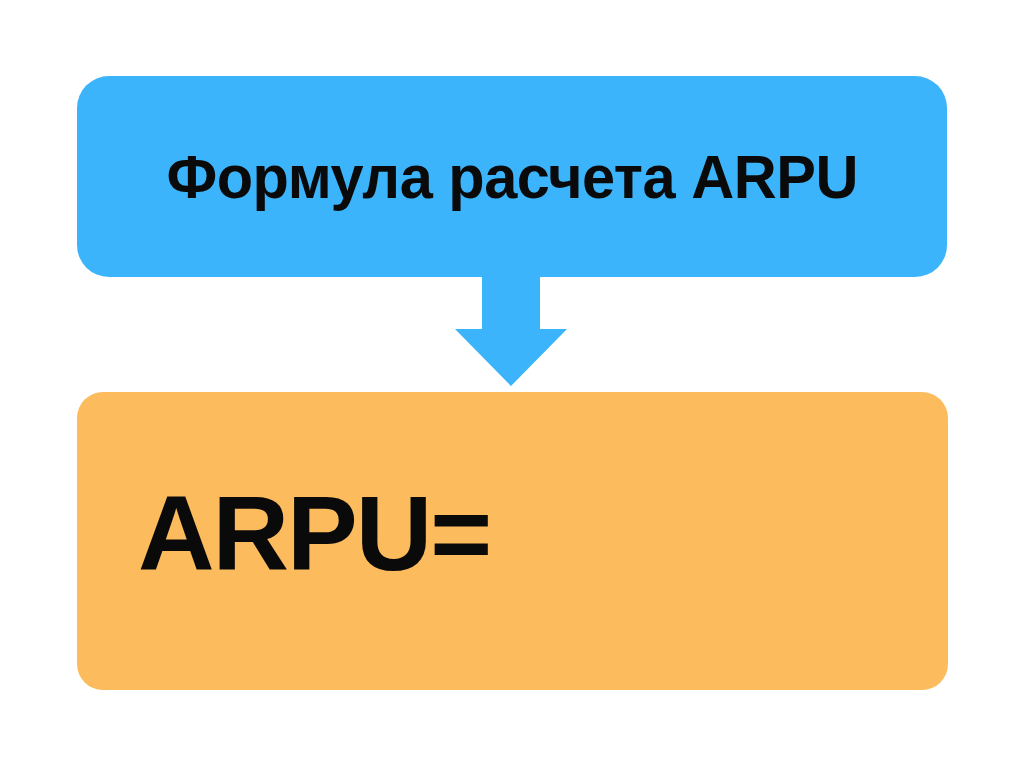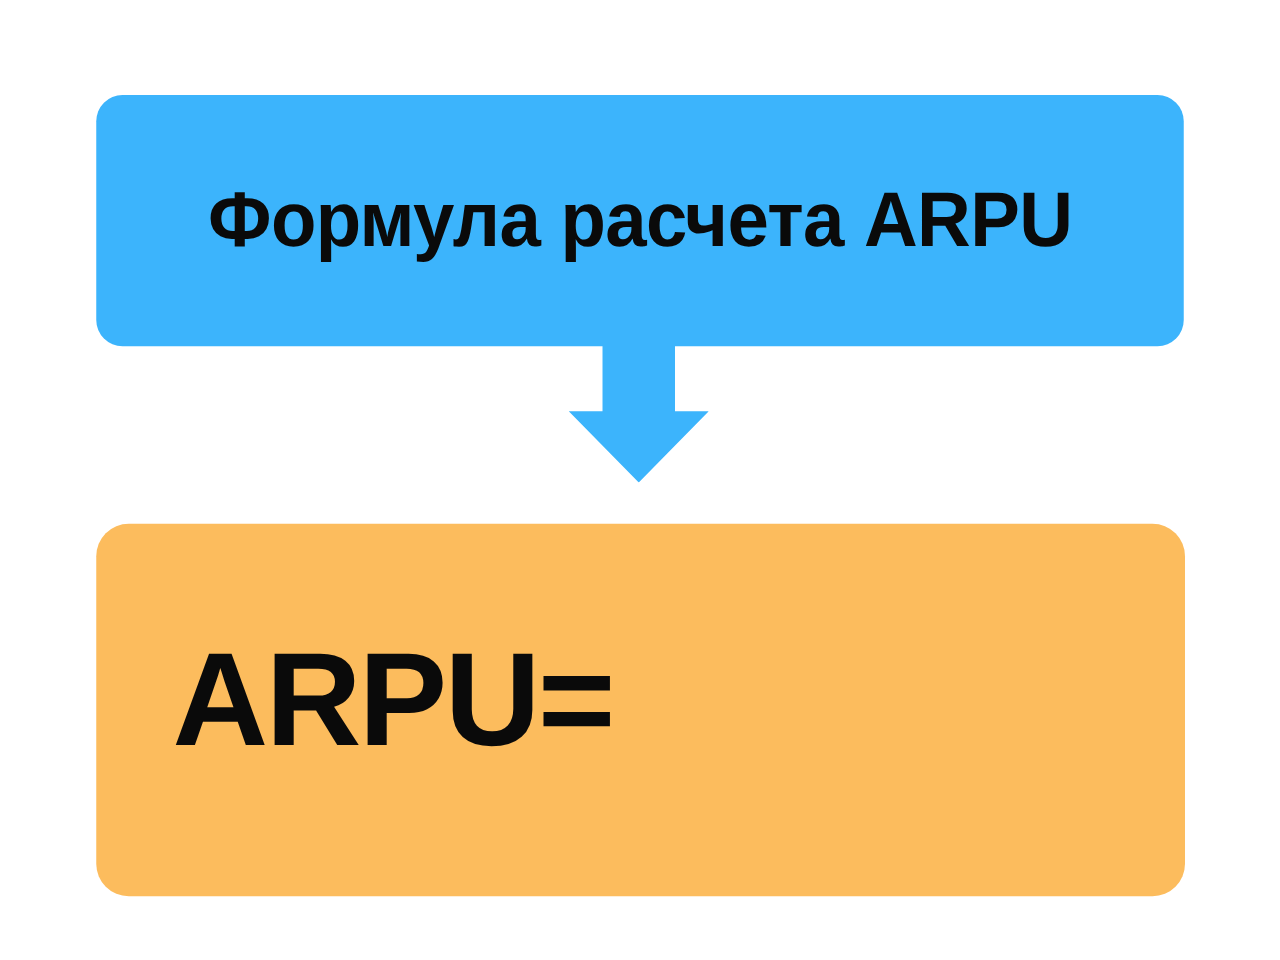--- a/index.html
+++ b/index.html
@@ -23,21 +23,21 @@
   }
 
   
   .header-box {
     position: absolute;
     left: 77px;
     top: 76px;
     width: 870px;
     height: 201px;
     background: #3CB4FC;
-    border-radius: 21px;
+    border-radius: 32px;
     display: flex;
     align-items: center;
     justify-content: center;
     box-sizing: border-box;
   }
   .header-title {
     font-family: "Liberation Sans Narrow", "Liberation Sans", "DejaVu Sans", sans-serif;
     font-size: 62px;
     font-weight: bold;
     color: #0a0a0a;
@@ -61,21 +61,20 @@
   
   .formula-box {
     position: absolute;
     left: 77px;
     top: 392px;
     width: 871px;
     height: 298px;
     background: #FCBC5D;
     border-radius: 26px;
     box-sizing: border-box;
-    margin-top: 27px;
   }
 
   .formula {
     position: absolute;
     left: 61px;
     top: 88px;
     display: flex;
     align-items: center;
     height: 110px;
   }

